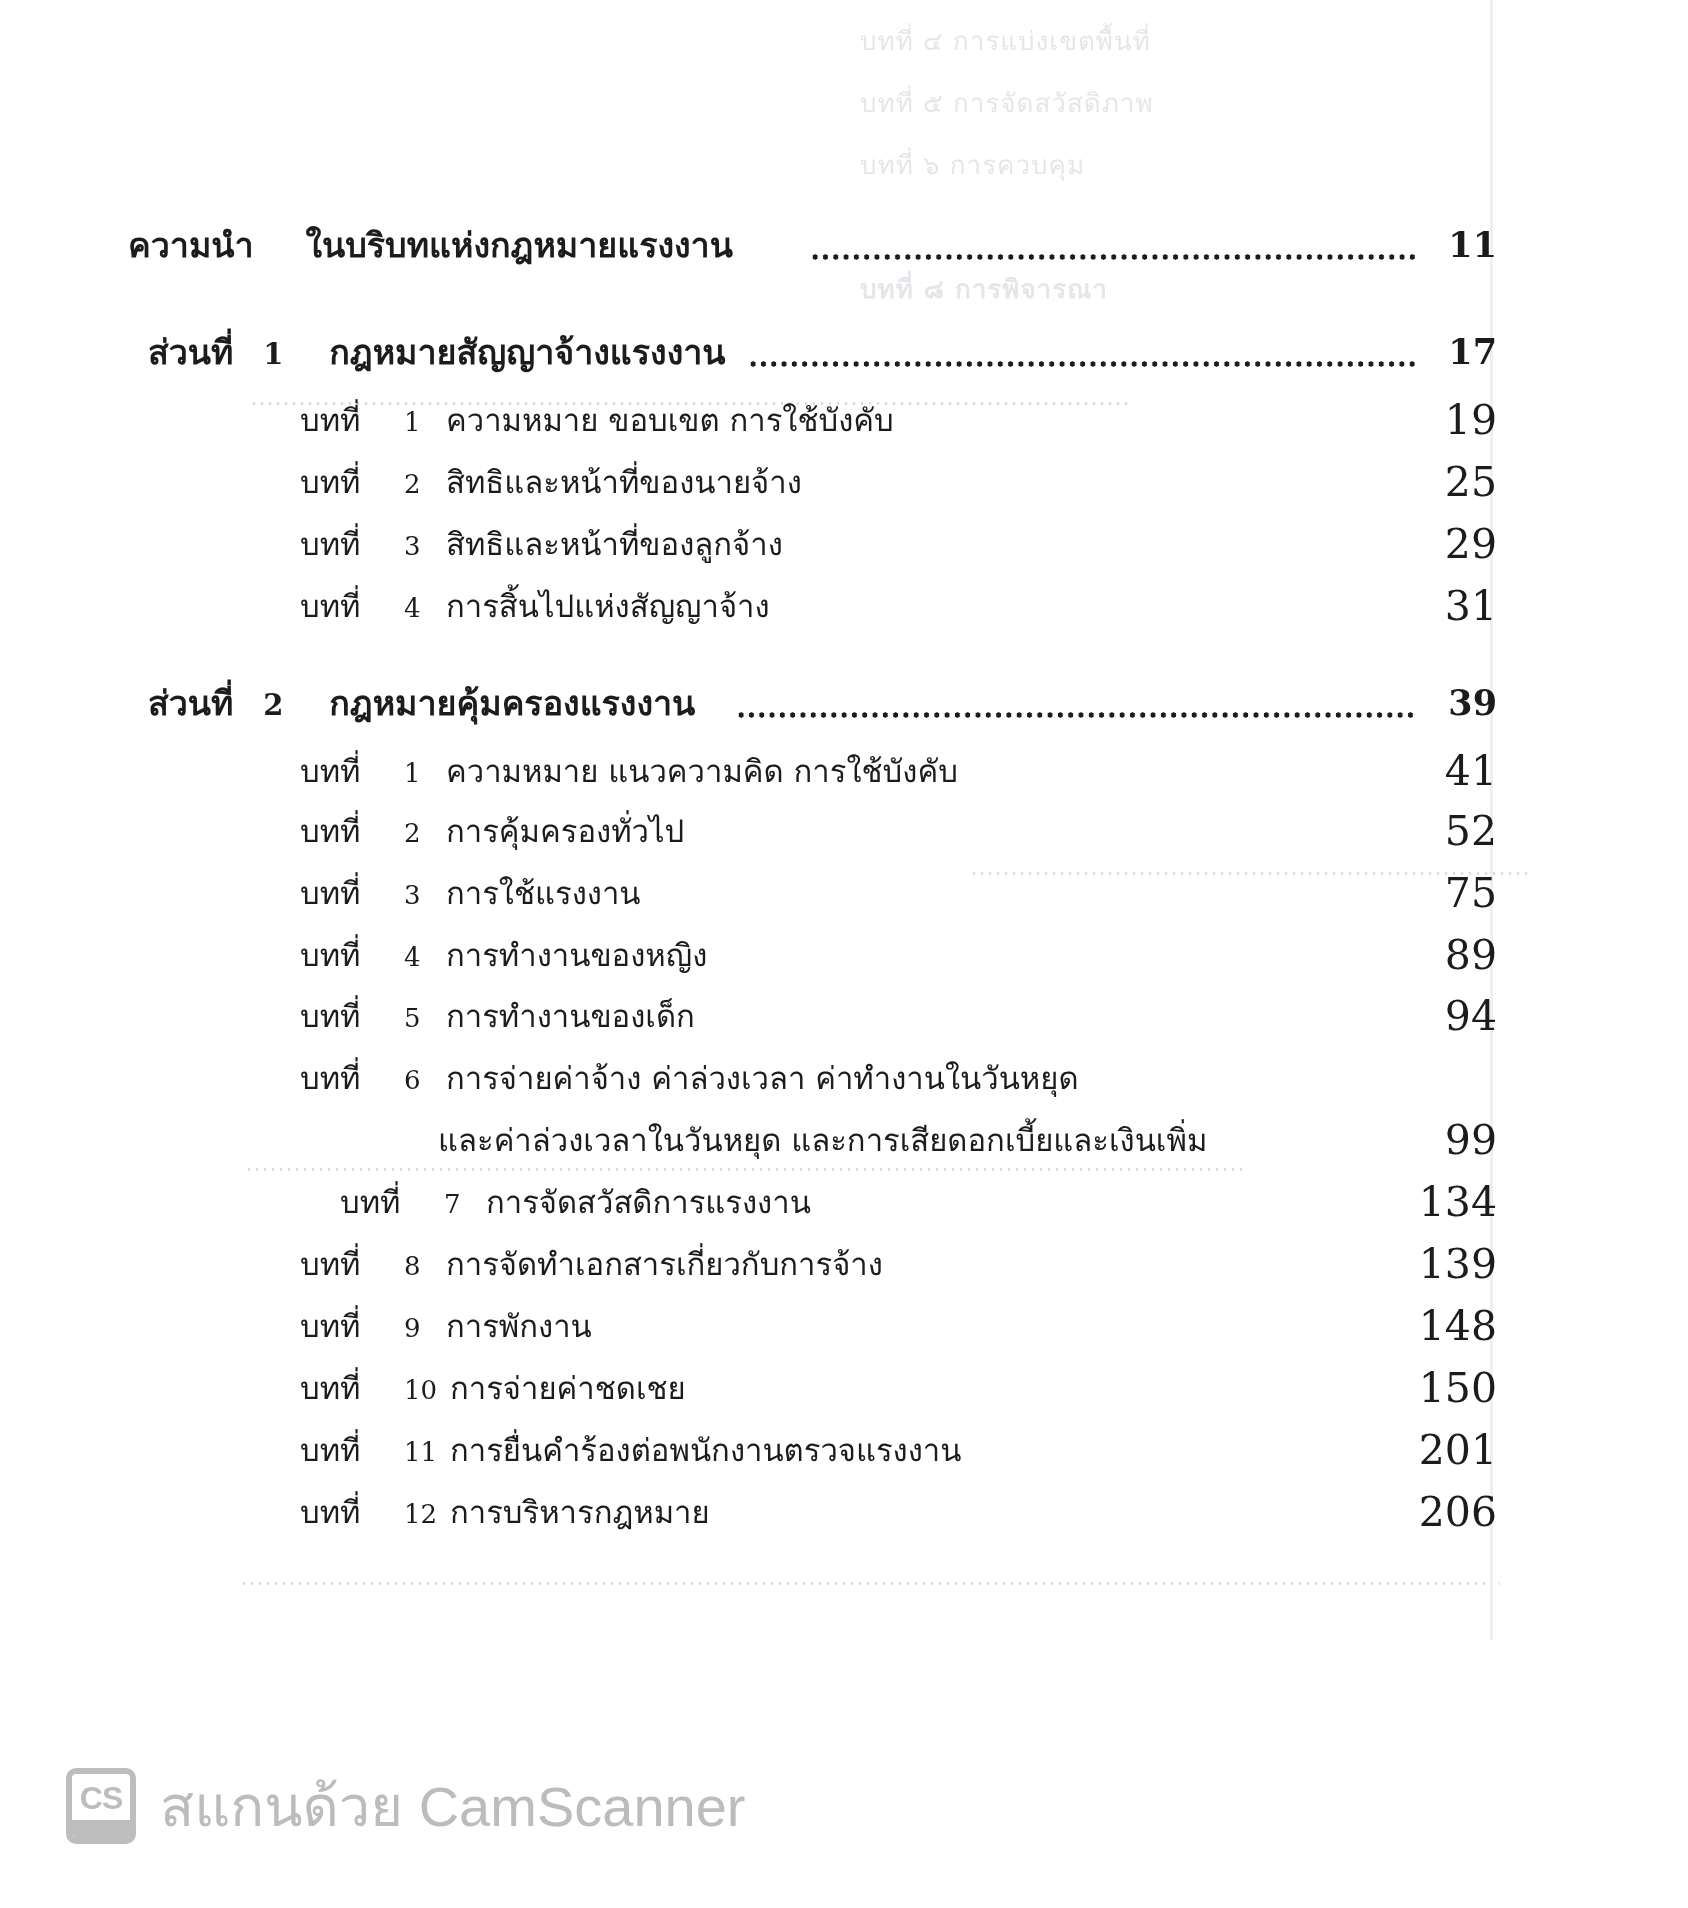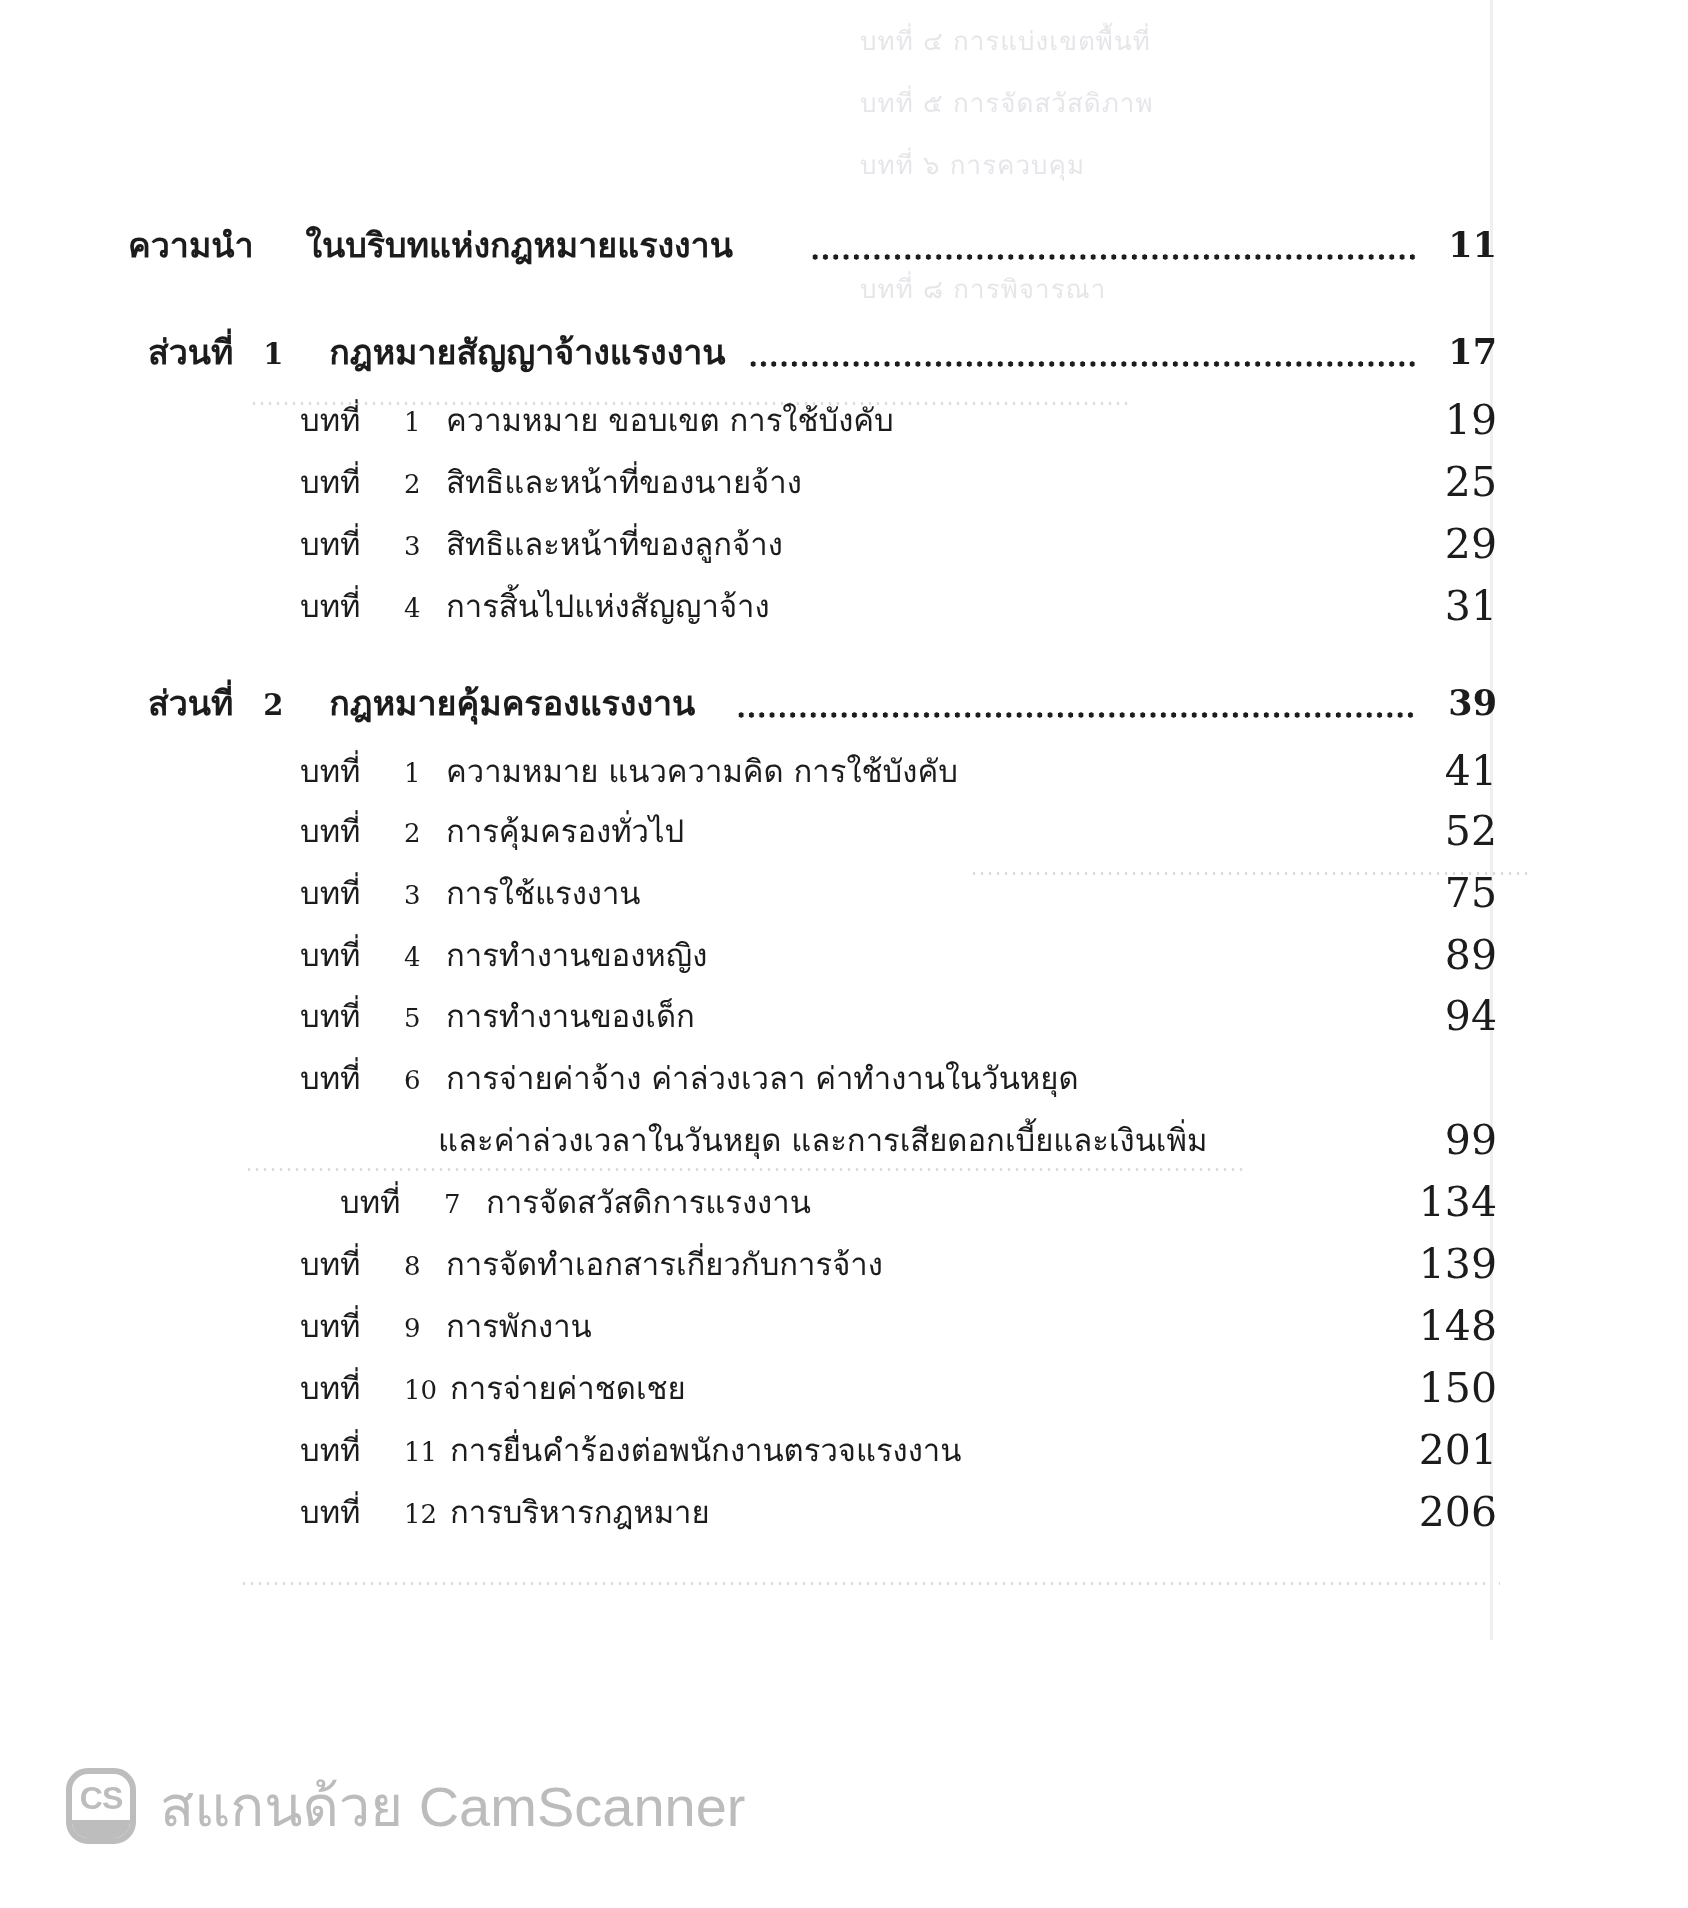--- a/index.html
+++ b/index.html
@@ -30,36 +30,36 @@
   .num { display: inline-block; font-family: "DejaVu Serif", serif; font-size: 29px; }
 
   .chapter .label { font-size: 31px; left: 300px; }
   .chapter .ch-kw { display: inline-block; width: 104px; }
   .chapter .ch-no { display: inline-block; width: 34px; font-family: "DejaVu Serif", serif; font-size: 26px; }
   .chapter .ch-title { display: inline-block; margin-left: 8px; }
   .chapter.wide-no .ch-no { width: 46px; }
   .chapter.wide-no .ch-title { margin-left: 0px; }
 
   .watermark { position: absolute; left: 66px; top: 1766px; height: 80px; display: flex; align-items: center; }
-  .cs-logo { width: 70px; height: 76px; box-sizing: border-box; border: 6px solid #bdbdbd; border-radius: 22px;
+  .cs-logo { width: 70px; height: 76px; box-sizing: border-box; border: 6px solid #bdbdbd; border-radius: 10px;
     position: relative; overflow: hidden; }
   .cs-logo .cs-text { position: absolute; top: 6px; left: 0; right: 0; text-align: center;
     font-family: "Liberation Sans", sans-serif; font-weight: bold; font-size: 32px; color: #bdbdbd; line-height: 36px; letter-spacing: -1px; }
   .cs-logo .cs-band { position: absolute; left: 0; right: 0; bottom: 0; height: 18px; background: #bdbdbd; }
   .wm-text { margin-left: 24px; font-family: "Liberation Sans", sans-serif; font-size: 56px; color: #bcbcbc; white-space: nowrap; }
 </style>
 </head>
 <body>
 
 <div class="page">
 
   <div class="bleed" style="left:860px; top:20px;">บทที่ ๔ การแบ่งเขตพื้นที่</div>
   <div class="bleed" style="left:860px; top:82px;">บทที่ ๕ การจัดสวัสดิภาพ</div>
   <div class="bleed" style="left:860px; top:144px;">บทที่ ๖ การควบคุม</div>
-  <div class="bleed" style="left:860px; top:268px;">บทที่ ๘ การพิจารณา</div>
+  <div class="bleed" style="left:860px; top:268px;font-weight:bold;">บทที่ ๘ การพิจารณา</div>
   <div class="bleed-dots" style="left:250px; top:402px; width:880px;"></div>
   <div class="bleed-dots" style="left:970px; top:872px; width:560px;"></div>
   <div class="bleed-dots" style="left:245px; top:1168px; width:1000px;"></div>
   <div class="bleed-dots" style="left:240px; top:1582px; width:1260px;"></div>
   <div class="bleed-vline" style="left:1490px; top:0; height:1640px;"></div>
 
   <div class="row bold" style="top:220px;">
     <span class="label" style="left:128px;">
       <span>ความนำ</span>
       <span style="display:inline-block;width:28px;"></span>

